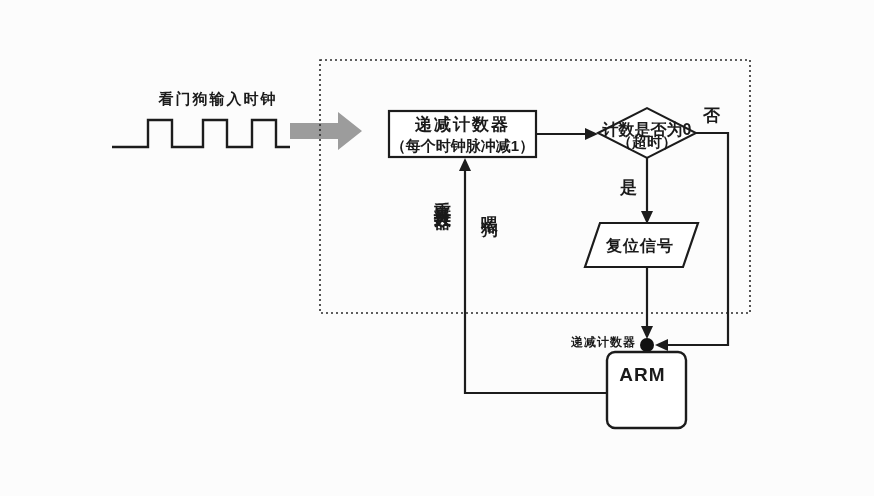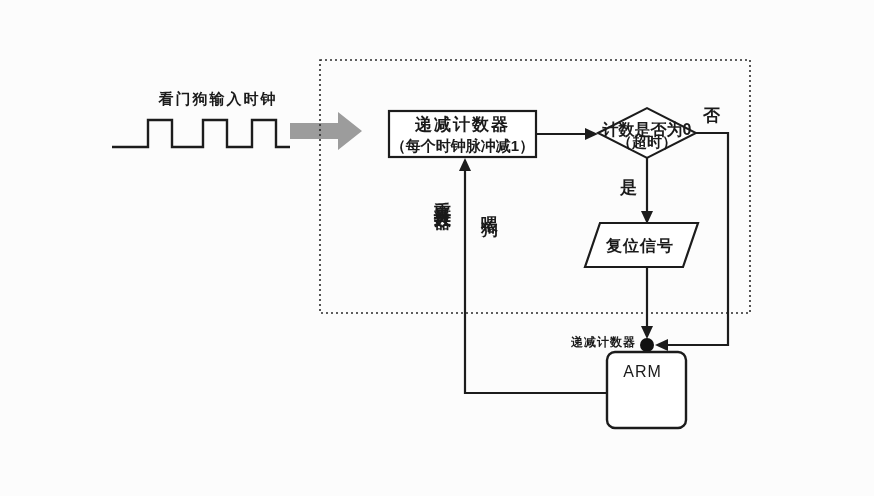--- a/index.html
+++ b/index.html
@@ -18,21 +18,21 @@
   .center { text-align: center; }
   .clock-label { left: 138px; top: 90px; width: 160px; font-size: 15px; letter-spacing: 2px; }
   .counter-title { left: 389px; top: 113px; width: 147px; font-size: 17px; letter-spacing: 2px; }
   .counter-subtitle { left: 389px; top: 137px; width: 147px; font-size: 15px; }
   .decision-l1 { left: 597px; top: 120px; width: 100px; font-size: 16px; }
   .decision-l2 { left: 597px; top: 133px; width: 100px; font-size: 15px; }
   .no-label  { left: 703px; top: 104px; width: 30px; font-size: 17px; }
   .yes-label { left: 620px; top: 176px; width: 24px; font-size: 17px; }
   .reset-signal-label { left: 585px; top: 236px; width: 110px; font-size: 16px; letter-spacing: 1px; }
   .reset-pin-label { left: 564px; top: 334px; width: 72px; font-size: 12px; text-align: right; letter-spacing: 1px; }
-  .arm-label { left: 607px; top: 360px; width: 71px; font-size: 16px; font-weight: 400; line-height: 1.55; letter-spacing: 1px; }
+  .arm-label { left: 607px; top: 360px; width: 71px; font-size: 19px; font-weight: 700; line-height: 1.55; letter-spacing: 1px; }
   .v-text { writing-mode: vertical-rl; text-orientation: upright; font-size: 17px; font-weight: bold; letter-spacing: 3px; }
   .reset-counter-label { left: 431px; top: 188px; }
   .feed-dog-label { left: 478px; top: 203px; }
 </style>
 </head>
 <body>
 
 <div class="stage">
 
   <svg width="874" height="496" viewBox="0 0 874 496">

